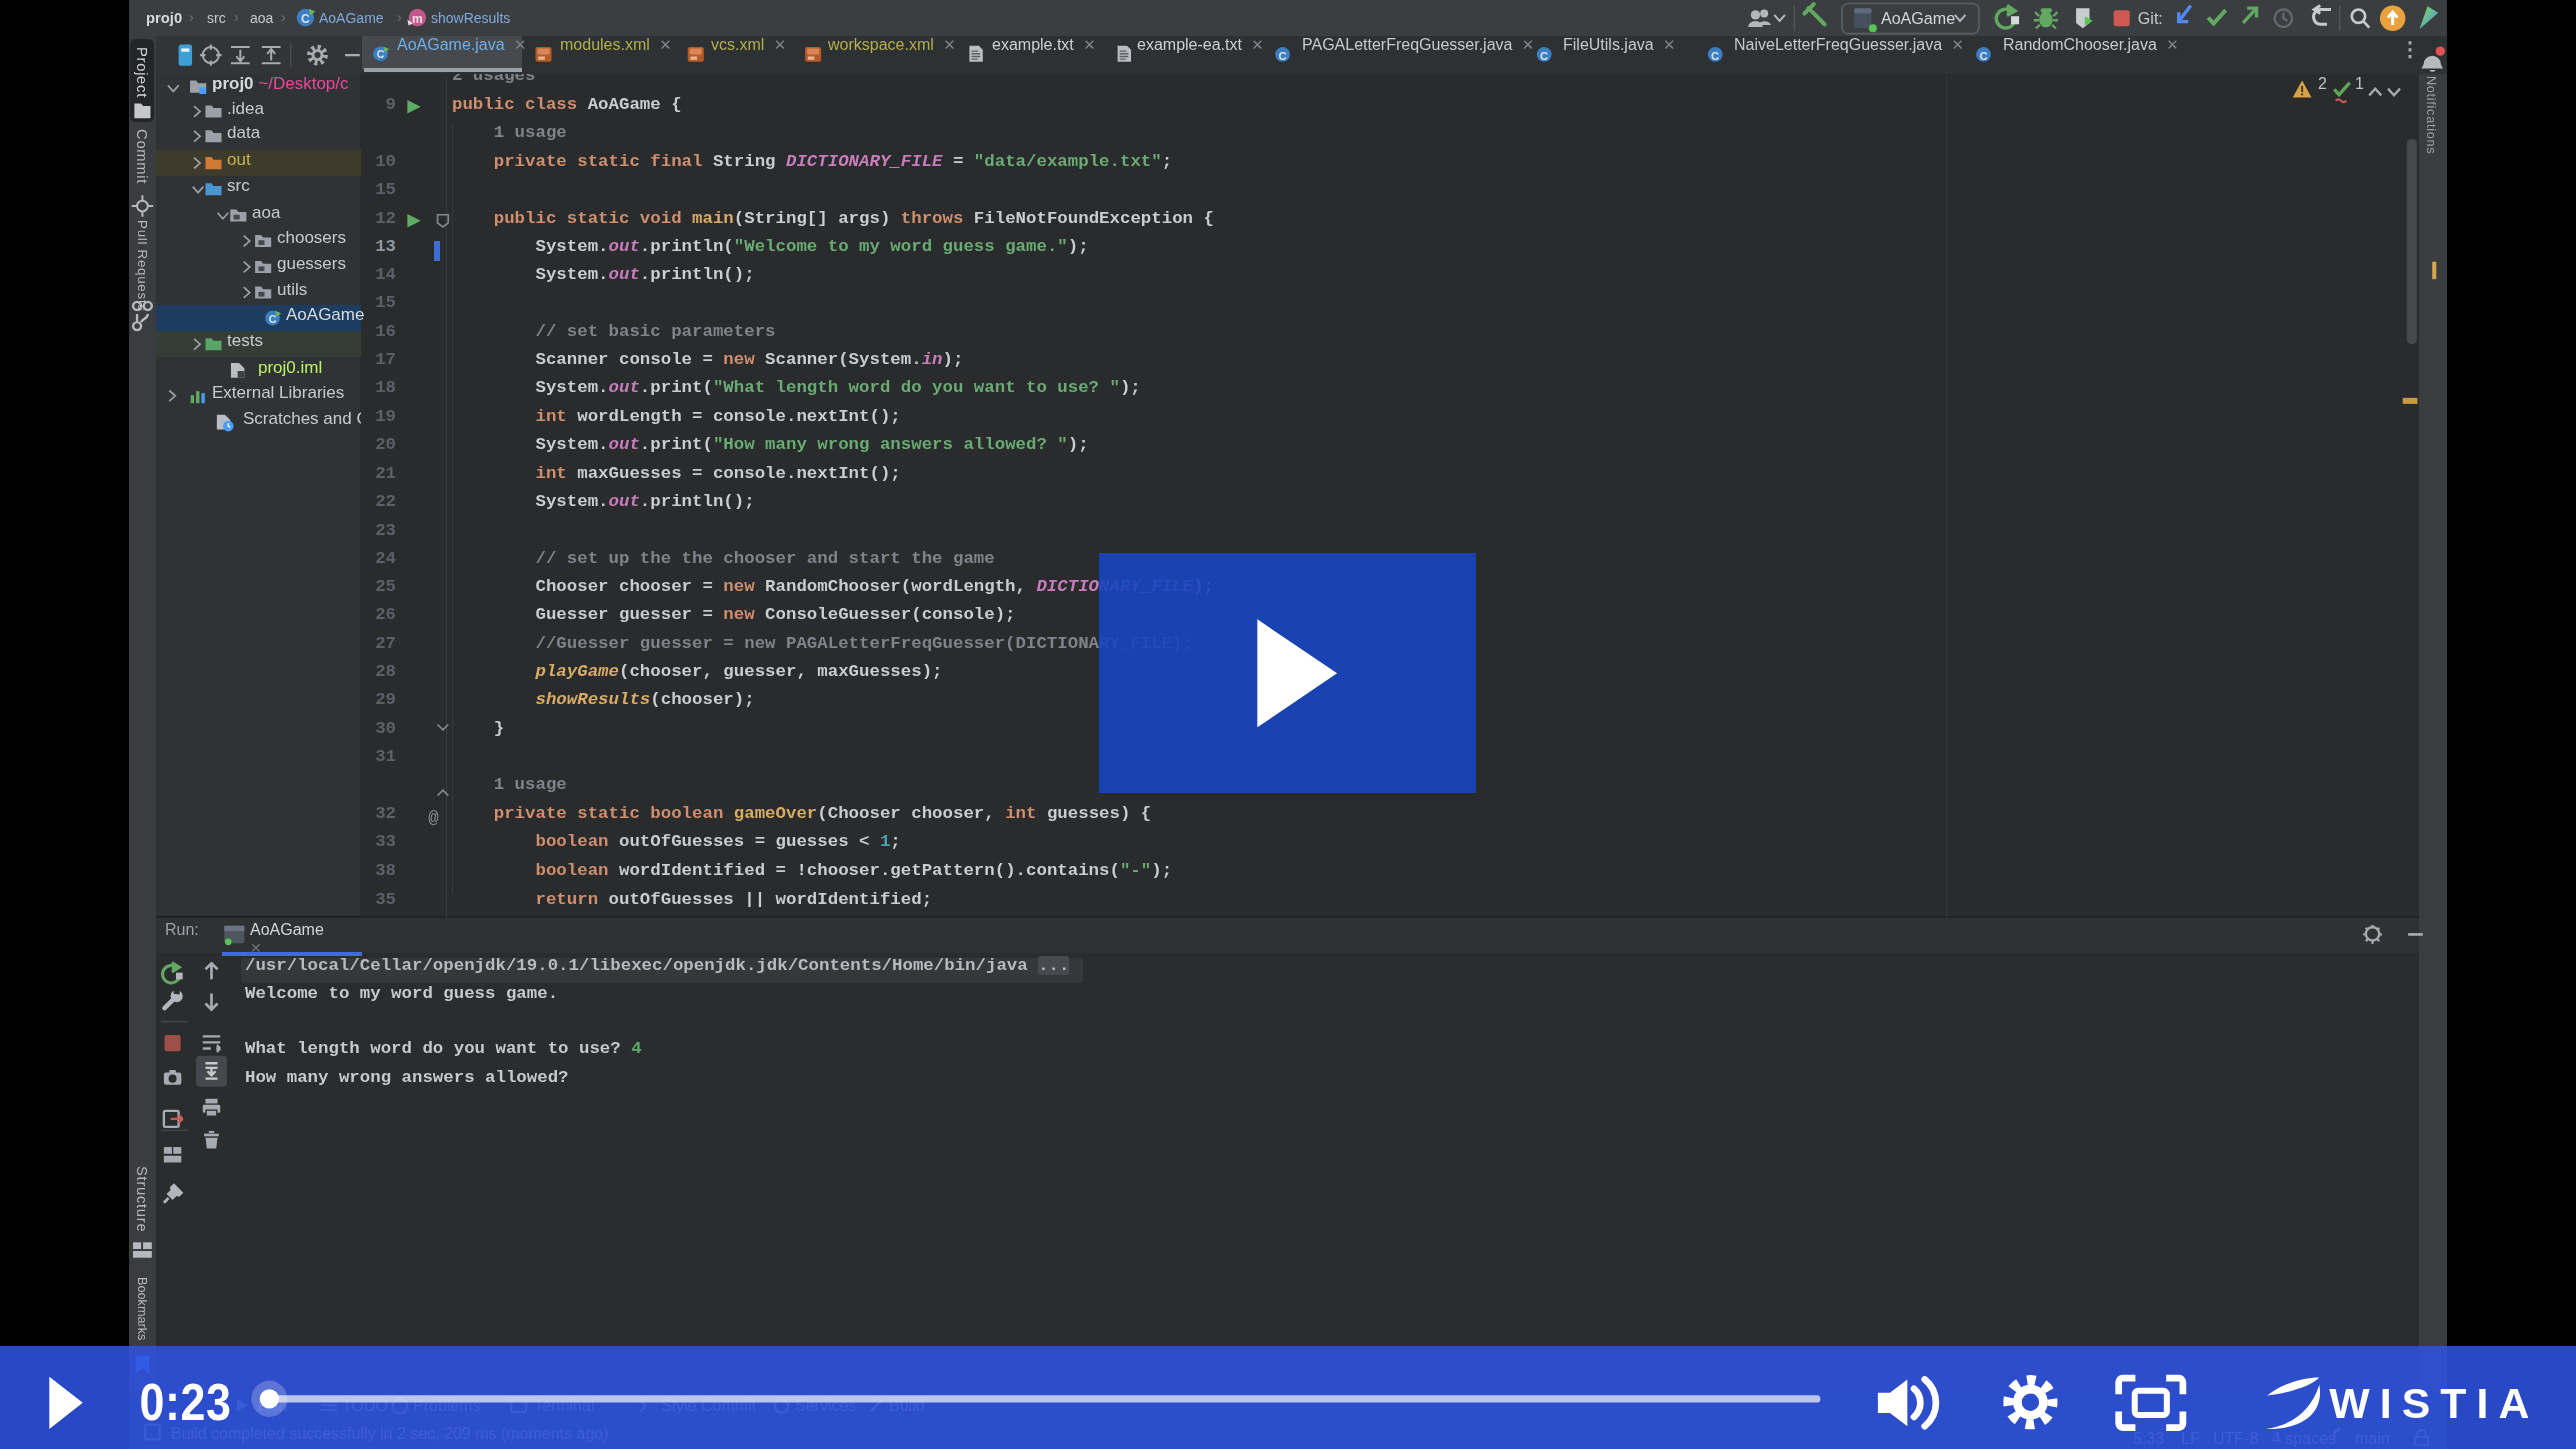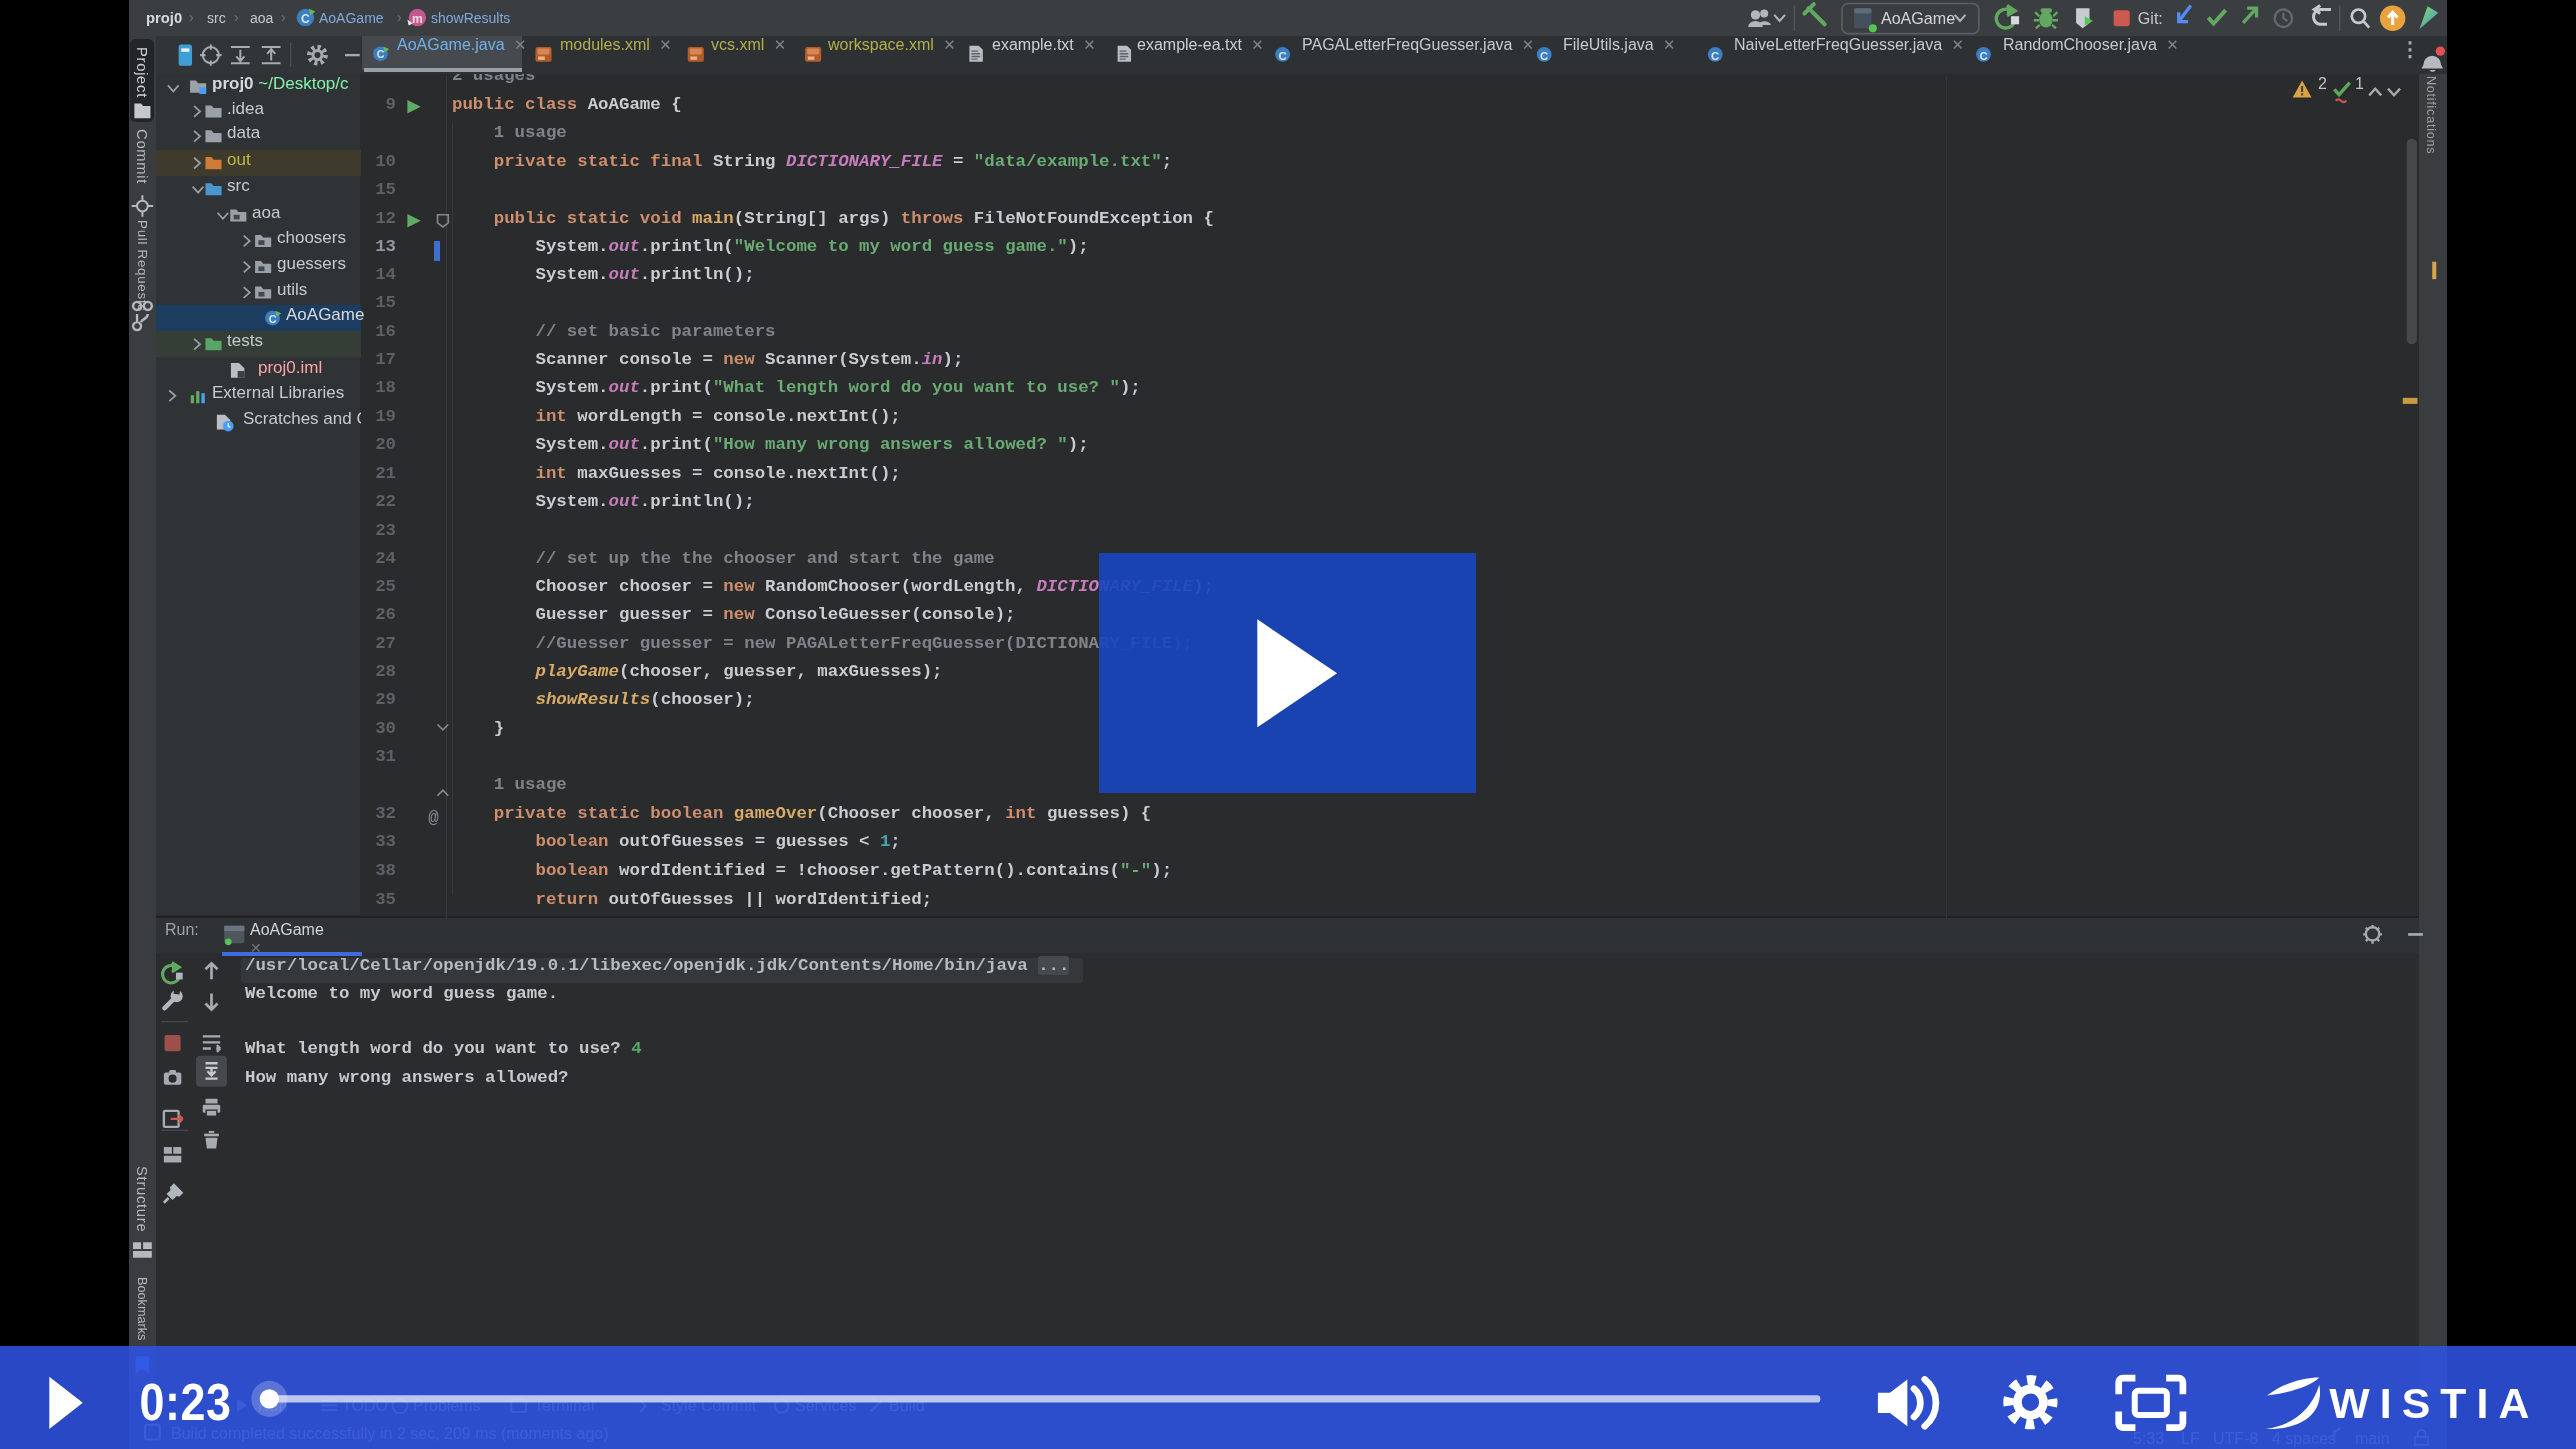--- a/index.html
+++ b/index.html
@@ -70,32 +70,32 @@
       <span class="tab" style="left:1173px;color:#c5cace">PAGALetterFreqGuesser.java<span class="x">✕</span></span>
       <span class="tab" style="left:1434px;color:#c5cace">FileUtils.java<span class="x">✕</span></span>
       <span class="tab" style="left:1605px;color:#c5cace">NaiveLetterFreqGuesser.java<span class="x">✕</span></span>
       <span class="tab" style="left:1874px;color:#c5cace">RandomChooser.java<span class="x">✕</span></span>
       <span class="abs" style="left:2271px;top:1.3px;font:bold 20px 'Liberation Sans';color:#a8adb3">⋮</span>
     </div>
     <div id="tree">
       <div class="abs" style="left:27px;top:150px;width:205px;height:26px;background:#3e3a2c"></div>
       <div class="abs" style="left:27px;top:305px;width:205px;height:26px;background:#1c3c60"></div>
       <div class="abs" style="left:27px;top:331px;width:205px;height:26px;background:#343d36"></div>
-      <span class="tr" style="left:83px;top:74px"><b style="color:#d6d9dc">proj0</b> <span style="color:#86efac">~/Desktop/c</span></span>
+      <span class="tr" style="left:83px;top:74px"><b style="color:#d6d9dc">proj0</b> <span style="color:#ec4899">~/Desktop/c</span></span>
       <span class="tr" style="left:98px;top:99px">.idea</span>
       <span class="tr" style="left:98px;top:123px">data</span>
       <span class="tr" style="left:98px;top:150px;color:#c0b64b">out</span>
       <span class="tr" style="left:98px;top:176px">src</span>
       <span class="tr" style="left:123px;top:203px">aoa</span>
       <span class="tr" style="left:148px;top:228px">choosers</span>
       <span class="tr" style="left:148px;top:254px">guessers</span>
       <span class="tr" style="left:148px;top:280px">utils</span>
       <span class="tr" style="left:157px;top:305px;color:#d8dbde">AoAGame</span>
       <span class="tr" style="left:98px;top:331px">tests</span>
-      <span class="tr" style="left:129px;top:358px;color:#fca5a5">proj0.iml</span>
+      <span class="tr" style="left:129px;top:358px;color:#bef264">proj0.iml</span>
       <span class="tr" style="left:83px;top:383px">External Libraries</span>
       <span class="tr" style="left:114px;top:409px;width:118px;overflow:hidden">Scratches and Con</span>
     </div>
     <div id="codelines" style="position:absolute;left:0;top:2px;width:0;height:0">
       <div class="abs" style="left:317px;top:74px;width:1.3px;height:842px;background:#37393c"></div>
         <div class="abs" style="left:323px;top:121px;width:0.7px;height:771px;background:#35383c"></div>
       <div class="abs" style="left:1817px;top:74px;width:1.3px;height:842px;background:#323539"></div>
       <span class="ln" style="top:93px">9</span>
         <span class="ln" style="top:150px">10</span>
       <span class="ln" style="top:178px">15</span>

